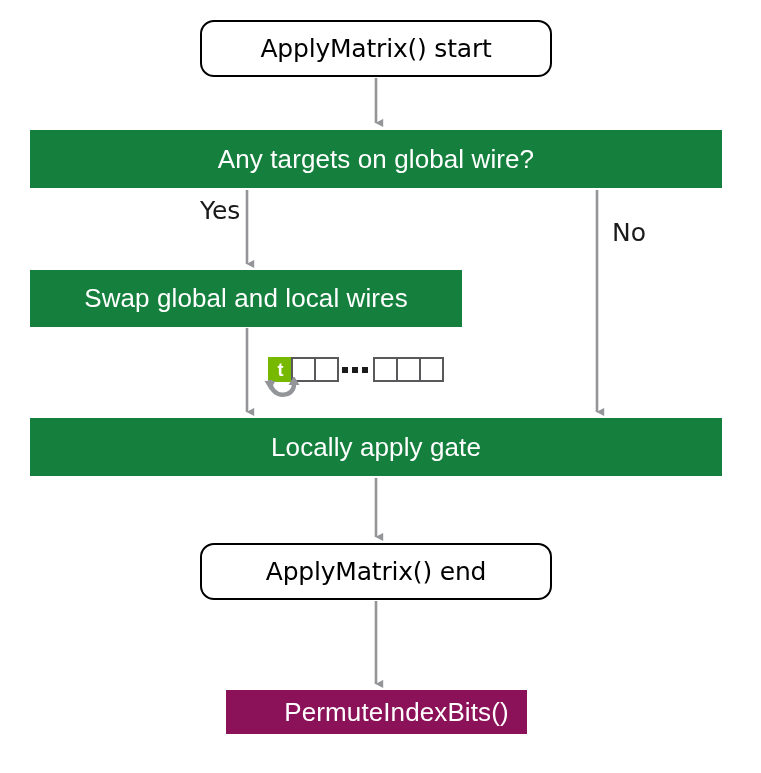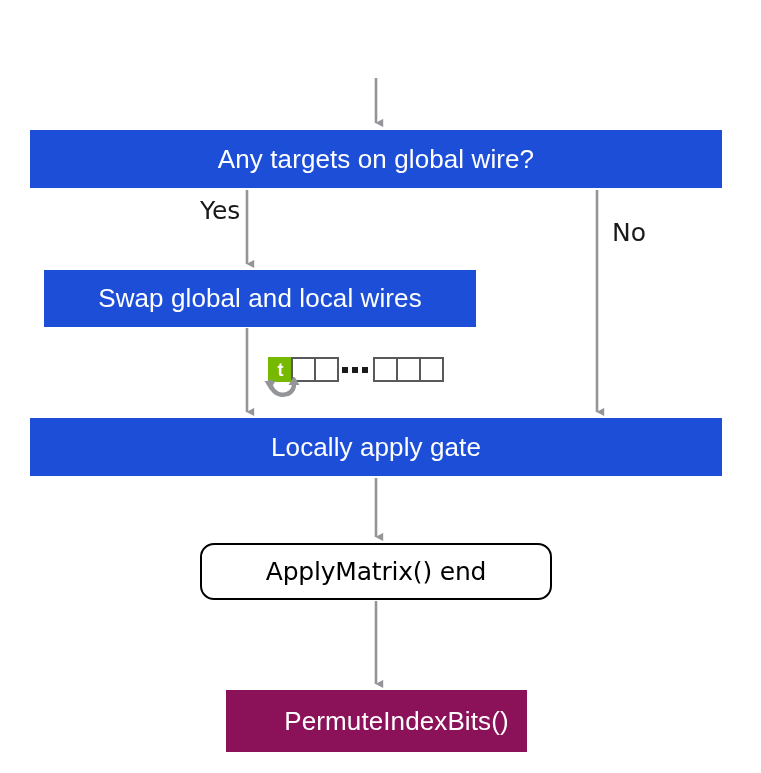--- a/index.html
+++ b/index.html
@@ -23,21 +23,21 @@
     font-size:25px;
     letter-spacing:-0.2px;
   }
 
   .process{
     color:#ffffff;
     font-family:"Liberation Sans", sans-serif;
     font-size:26px;
     letter-spacing:0.1px;
   }
-  .green{background:#1d4ed8;}
+  .green{background:#15803d;}
   .purple{background:#8b1159;}
 
   .edgelabel{
     position:absolute;
     color:#1a1a1a;
     font-family:"DejaVu Sans", sans-serif;
     font-size:25px;
     white-space:nowrap;
   }
 
@@ -86,30 +86,33 @@
 
     <line x1="247" y1="328" x2="247" y2="412" stroke="#939598" stroke-width="2.6" marker-end="url(#ah)"></line>
 
     <line x1="597" y1="190" x2="597" y2="412" stroke="#939598" stroke-width="2.6" marker-end="url(#ah)"></line>
 
     <line x1="376" y1="478" x2="376" y2="537" stroke="#939598" stroke-width="2.6" marker-end="url(#ah)"></line>
 
     <line x1="376" y1="601" x2="376" y2="684" stroke="#939598" stroke-width="2.6" marker-end="url(#ah)"></line>
   </svg>
 
+  <div class="node terminal" style="left:200px;top:20px;width:352px;height:57px;">
+    <span>ApplyMatrix() start</span>
+  </div>
 
   <div class="node process green" style="left:30px;top:130px;width:692px;height:58px;">
     <span>Any targets on global wire?</span>
   </div>
 
   <div class="edgelabel" style="left:200px;top:196px;">Yes</div>
 
   <div class="edgelabel" style="left:612px;top:218px;">No</div>
 
-  <div class="node process green" style="left:30px;top:270px;width:432px;height:57px;margin-left:14px;">
+  <div class="node process green" style="left:30px;top:270px;width:432px;height:57px;">
     <span>Swap global and local wires</span>
   </div>
 
   <div class="register" style="left:268px;top:357px;">
     <div class="cell target">
       <span>t</span>
     </div>
     <div class="cell"></div>
     <div class="cell"></div>
     <div class="dots">
@@ -129,17 +132,17 @@
   </svg>
 
   <div class="node terminal" style="left:200px;top:543px;width:352px;height:57px;">
     <span>ApplyMatrix() end</span>
   </div>
 
   <div class="node process green" style="left:30px;top:418px;width:692px;height:58px;">
     <span>Locally apply gate</span>
   </div>
 
-  <div class="node process purple" style="left:226px;top:690px;width:301px;height:62px;padding-left:40px;">
+  <div class="node process purple" style="left:226px;top:690px;width:301px;height:44px;padding-left:40px;">
     <span>PermuteIndexBits()</span>
   </div>
 
 </div>
 
 </body></html>

